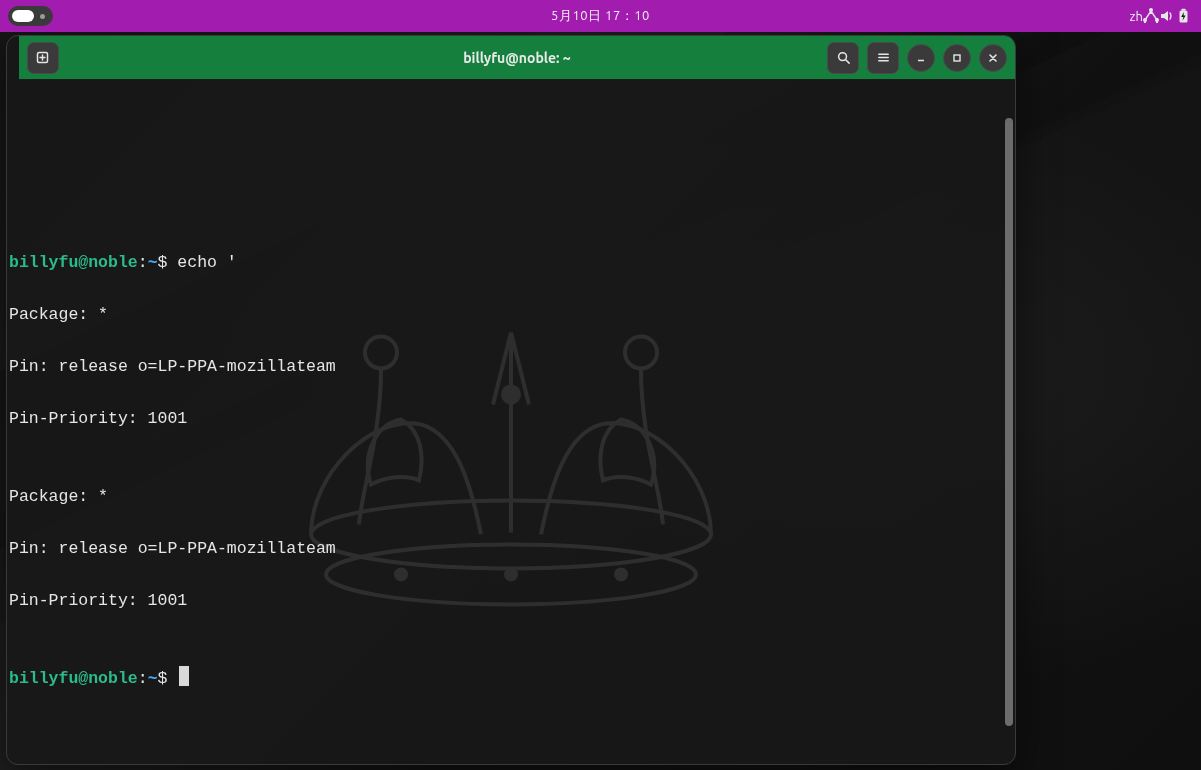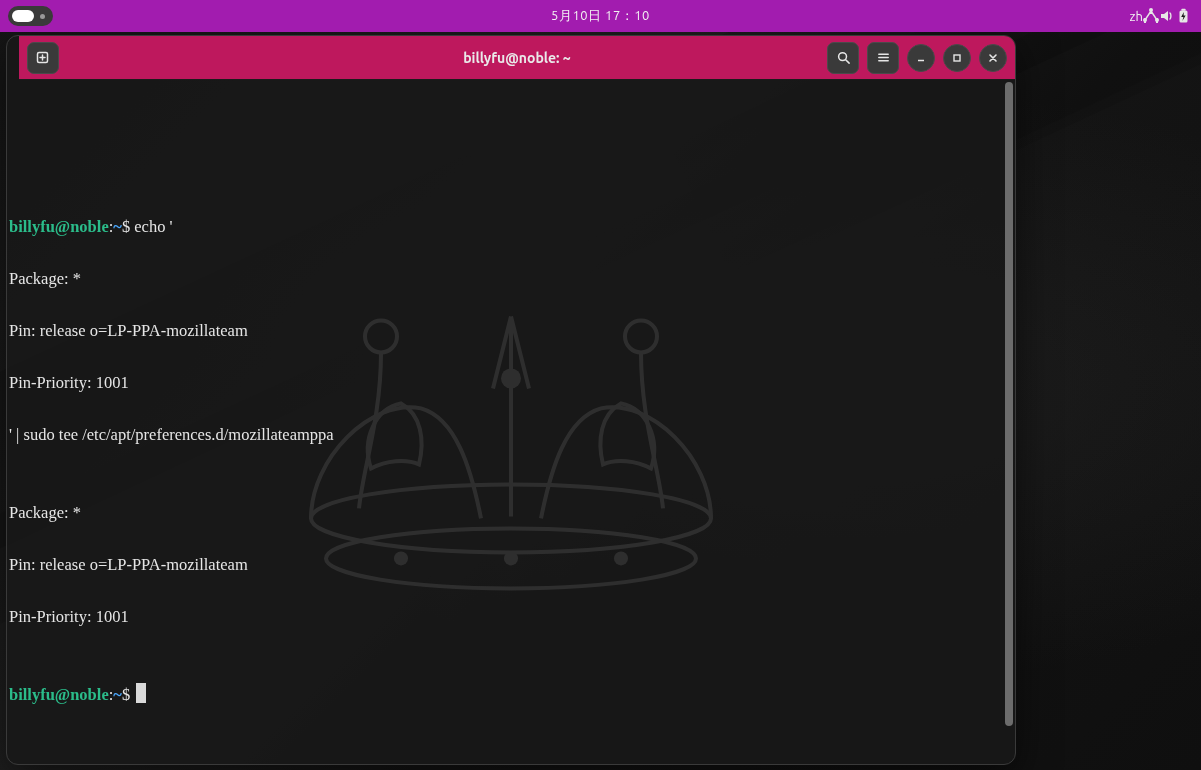--- a/index.html
+++ b/index.html
@@ -37,44 +37,44 @@
 
   
   .termwin {
     position:absolute; top:35px; left:6px; width:1010px; height:730px;
     background: rgba(24,24,24,0.92);
     border:1px solid #3a3a3a; border-radius:12px; overflow:hidden;
     box-shadow: 0 12px 40px rgba(0,0,0,0.55);
     display:flex; flex-direction:column;
   }
   .titlebar {
-    height:44px; background:#be185d; border-bottom:1px solid #1b1b1b;
+    height:44px; background:#15803d; border-bottom:1px solid #1b1b1b;
     display:flex; align-items:center; padding:0 8px; gap:8px; position:relative;margin-left:12px;
   }
   .newtab-btn {
     width:32px; height:32px; border-radius:7px; background:#3a3a3a;
     display:flex; align-items:center; justify-content:center; cursor:pointer;
     border:1px solid #4a4a4a;
   }
   .title-text {
     position:absolute; left:50%; transform:translateX(-50%);
     color:#eaeaea; font-weight:600; font-size:14px;
   }
   .title-right { position:absolute; right:8px; display:flex; gap:8px; align-items:center;}
   .tb-btn {
     width:32px; height:32px; border-radius:7px; background:#3a3a3a;
     border:1px solid #4a4a4a; display:flex; align-items:center; justify-content:center; cursor:pointer;
   }
   .wm-btn { width:28px; height:28px; border-radius:50%; background:#3a3a3a; border:1px solid #4a4a4a;
     display:flex; align-items:center; justify-content:center; cursor:pointer;}
   .termbody {
     flex:1; position:relative; background:transparent;
-    font-family: Liberation Serif, serif;
+    font-family: Liberation Mono, monospace;
     font-size:16.5px; line-height:26px; padding:4px 6px 6px 2px; color:#e6e6e6;
-    white-space:pre; overflow:hidden;
+    white-space:pre; overflow:hidden;margin-top:36px;
   }
   .scrollbar {
     position:absolute; top:2px; right:2px; width:8px; height:calc(100% - 40px);
     background:#6c6c6c; border-radius:4px;
   }
   .prompt-user { color:#2bbc8a; font-weight:700; }
   .prompt-colon { color:#e6e6e6; }
   .prompt-path { color:#4aa8ff; font-weight:700;}
   .prompt-dollar { color:#e6e6e6; }
   .cmdtext { color:#e6e6e6; }
@@ -192,21 +192,20 @@
         <circle cx="260" cy="300" r="7" fill="#cfcfcf" stroke="none"></circle>
         <circle cx="370" cy="300" r="7" fill="#cfcfcf" stroke="none"></circle>
       </g>
     </svg>
 
     
 <span class="line"><span class="prompt-user">billyfu@noble</span><span class="prompt-colon">:</span><span class="prompt-path">~</span><span class="prompt-dollar">$</span><span class="cmdtext"> echo '</span></span>
 <span class="line cmdtext">Package: *</span>
 <span class="line cmdtext">Pin: release o=LP-PPA-mozillateam</span>
 <span class="line cmdtext">Pin-Priority: 1001</span>
-<span class="line cmdtext">' | sudo tee /etc/apt/preferences.d/mozillateamppa</span>
 <span class="line"></span>
 <span class="line cmdtext">Package: *</span>
 <span class="line cmdtext">Pin: release o=LP-PPA-mozillateam</span>
 <span class="line cmdtext">Pin-Priority: 1001</span>
 <span class="line"></span>
 <span class="line"><span class="prompt-user">billyfu@noble</span><span class="prompt-colon">:</span><span class="prompt-path">~</span><span class="prompt-dollar">$</span><span class="cmdtext"> </span><span class="cursor-block"></span></span>
 
     <div class="scrollbar"></div>
   </div>
 </div>

